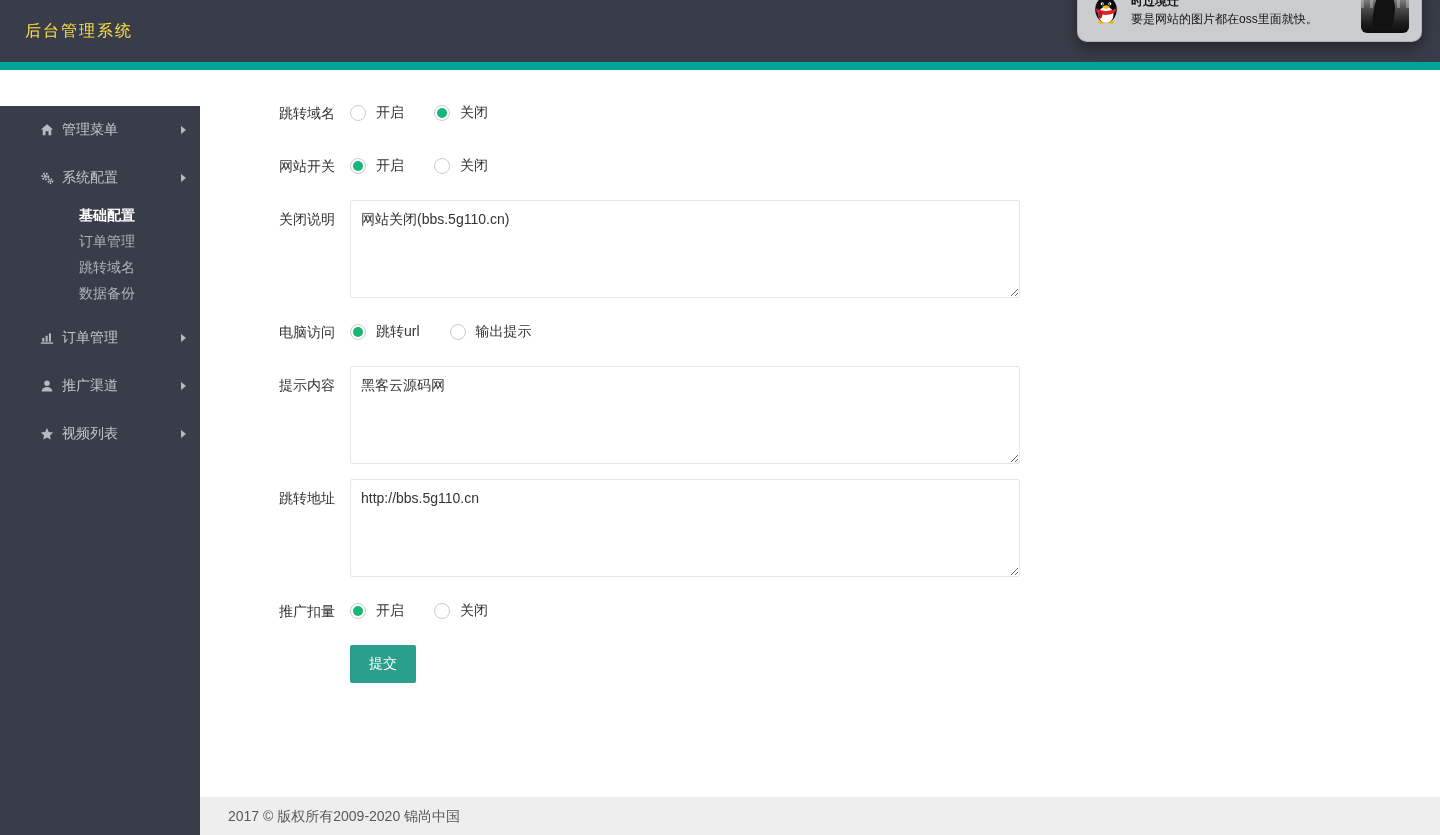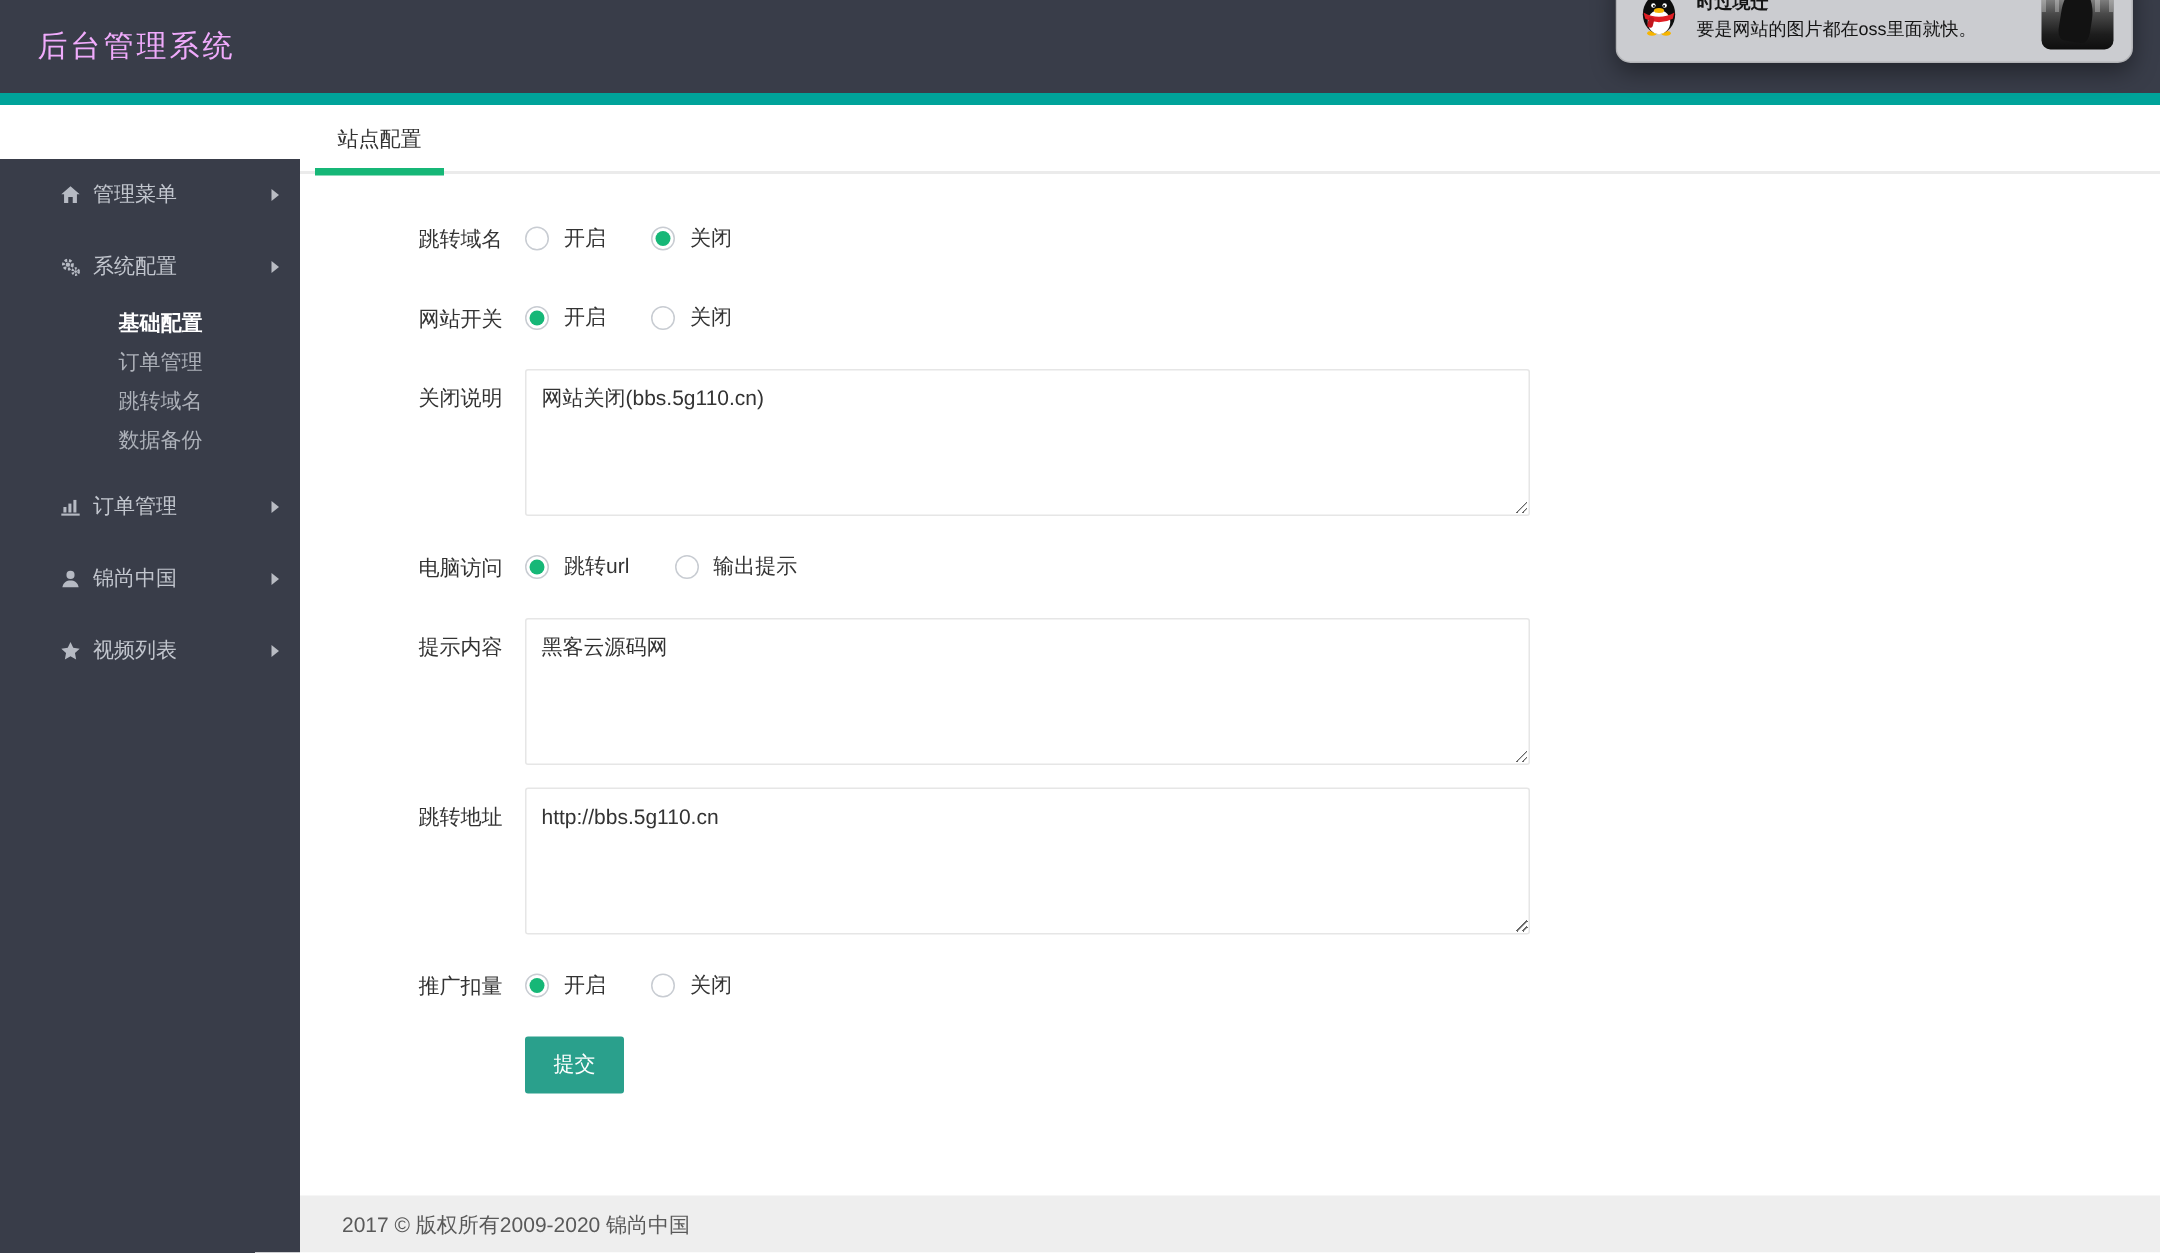--- a/index.html
+++ b/index.html
@@ -5,21 +5,21 @@
   html, body { margin: 0; padding: 0; }
   body {
     width: 1440px; height: 835px; overflow: hidden; position: relative;
     background: #fff; font-family: "Liberation Sans", "DejaVu Sans", sans-serif;
     -webkit-font-smoothing: antialiased;
   }
   
   .header { position: absolute; top: 0; left: 0; width: 100%; height: 62px; background: #393d49; }
   .header-title {
     position: absolute; left: 25px; top: 0; line-height: 62px;
-    color: #f0abfc; font-size: 20px; letter-spacing: 2px; font-weight: 400;
+    color: #fde047; font-size: 16px; letter-spacing: 2px; font-weight: 400;
   }
   .stripe { position: absolute; top: 62px; left: 0; width: 100%; height: 8px; background: #00a39a; }
 
   
   .sidebar { position: absolute; top: 70px; left: 0; bottom: 0; width: 200px; background: #393d49; margin-top: 36px; }
   .side-item {
     height: 48px; display: flex; align-items: center; position: relative;
     padding: 0 14px 0 40px; color: #c2c6ce; font-size: 14px; cursor: pointer;
   }
   .side-icon { width: 16px; height: 15px; margin-right: 6px; display: inline-flex; align-items: center; color: #b6bac3; }
@@ -151,41 +151,38 @@
       </div>
     </div>
     <div class="side-group">
       <div class="side-item">
         <span class="side-icon">
           <svg viewBox="0 0 16 16" fill="currentColor">
             <circle cx="8" cy="4.9" r="3.1"></circle>
             <path d="M1.8 14.2 C2.6 10.6 5 9.2 8 9.2 C11 9.2 13.4 10.6 14.2 14.2 Z"></path>
           </svg>
         </span>
-        <span class="side-label">锦尚中国</span>
+        <span class="side-label">推广渠道</span>
         <span class="side-arrow"></span>
       </div>
     </div>
     <div class="side-group">
       <div class="side-item">
         <span class="side-icon">
           <svg viewBox="0 0 16 16" fill="currentColor">
             <path d="M8 1.2 L10.1 5.6 L15 6.3 L11.4 9.6 L12.3 14.4 L8 12 L3.7 14.4 L4.6 9.6 L1 6.3 L5.9 5.6 Z"></path>
           </svg>
         </span>
         <span class="side-label">视频列表</span>
         <span class="side-arrow"></span>
       </div>
     </div>
   </div>
 
 <div class="main">
-  <div class="tabbar">
-    <div class="tab active">站点配置</div>
-  </div>
   <div class="form" id="form">
       <div class="form-item">
         <div class="form-label">跳转域名</div>
         <div class="form-content">
           <label class="radio">
             <span class="radio-circle"></span>
             <span class="radio-text">开启</span>
           </label>
           <label class="radio">
             <span class="radio-circle checked"></span>

